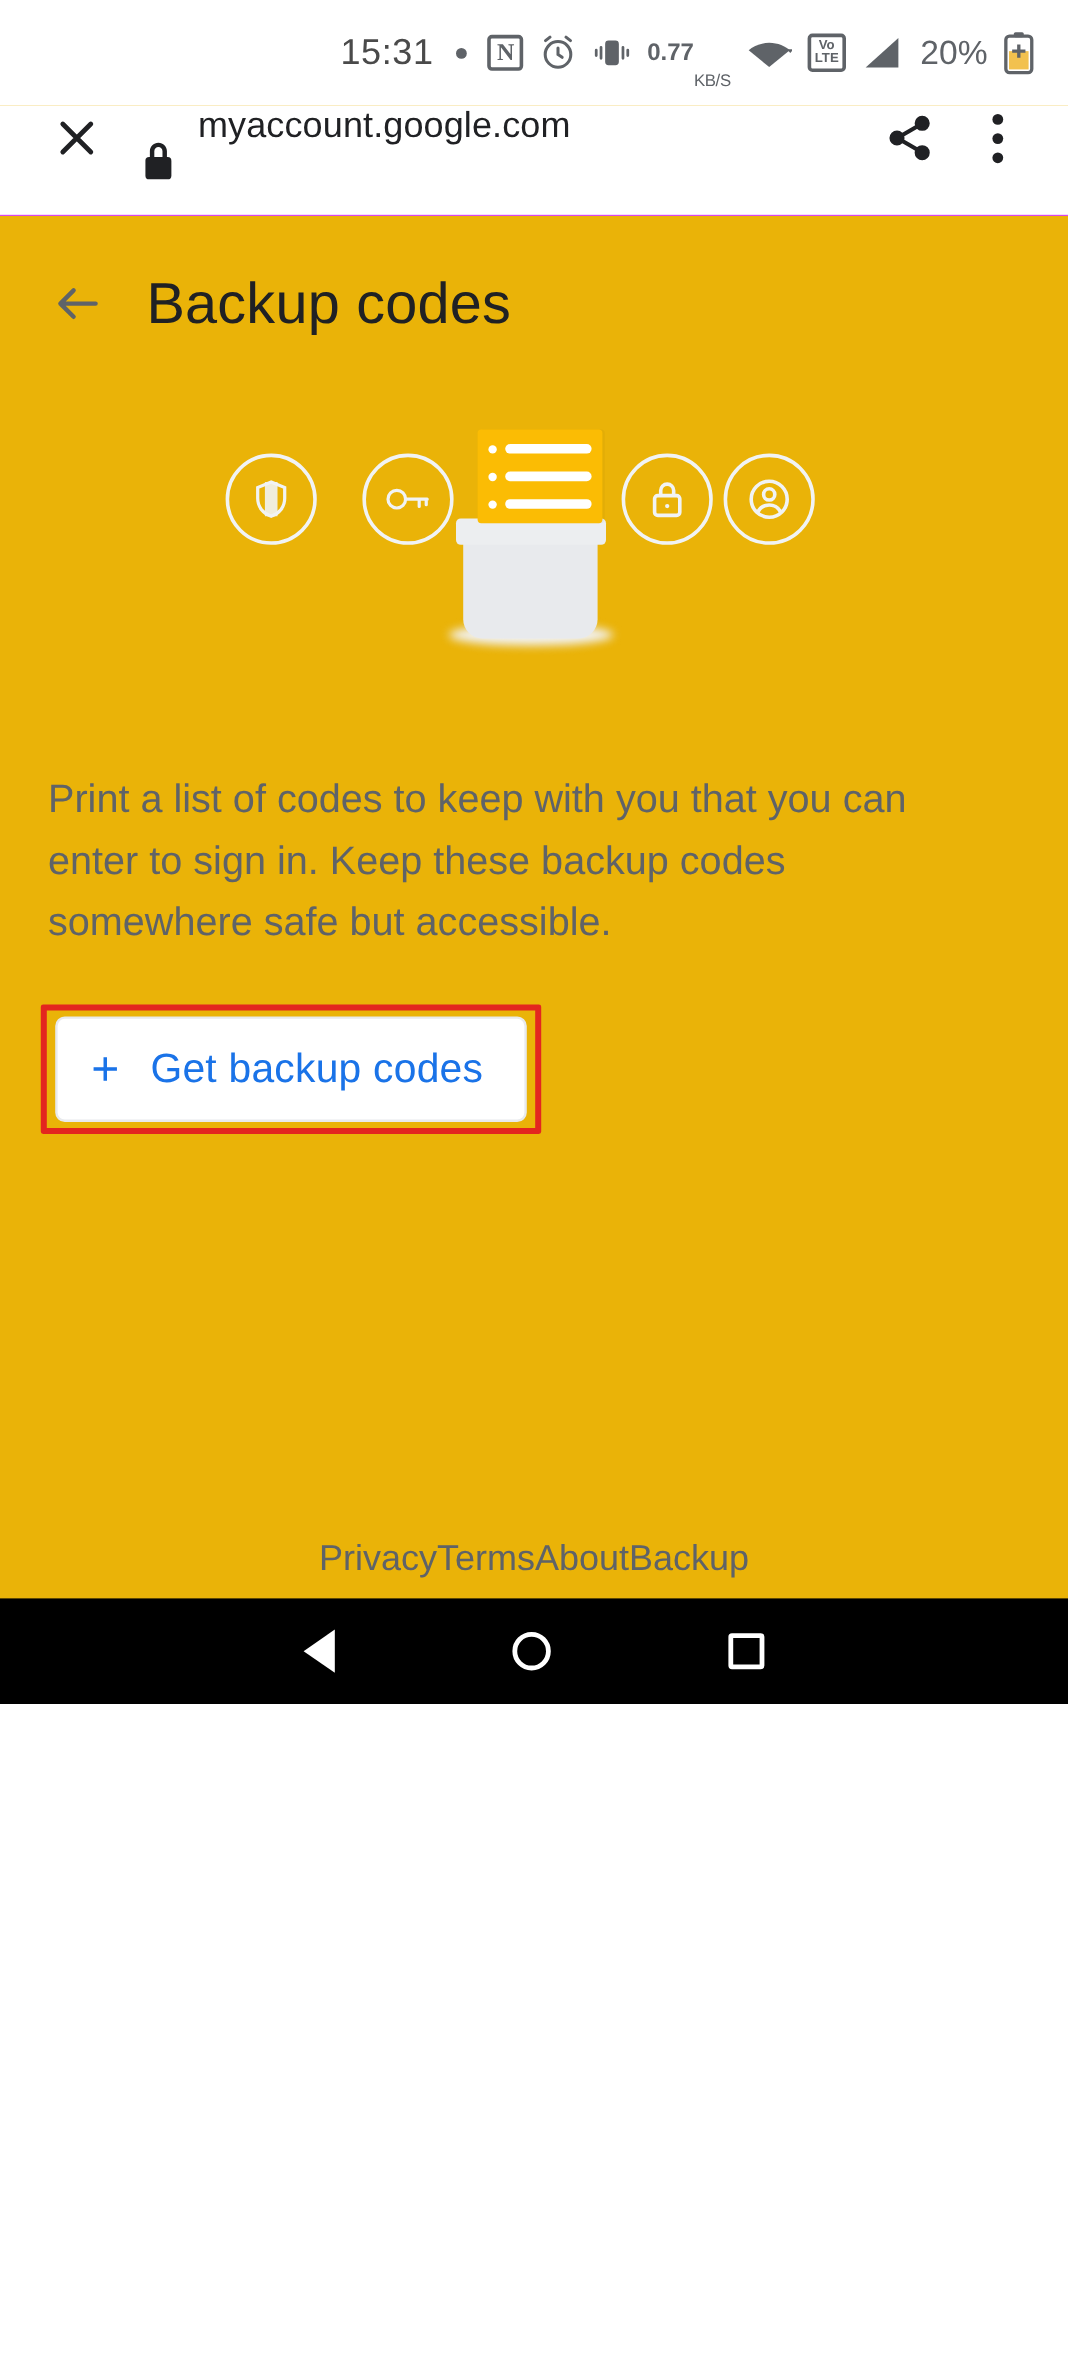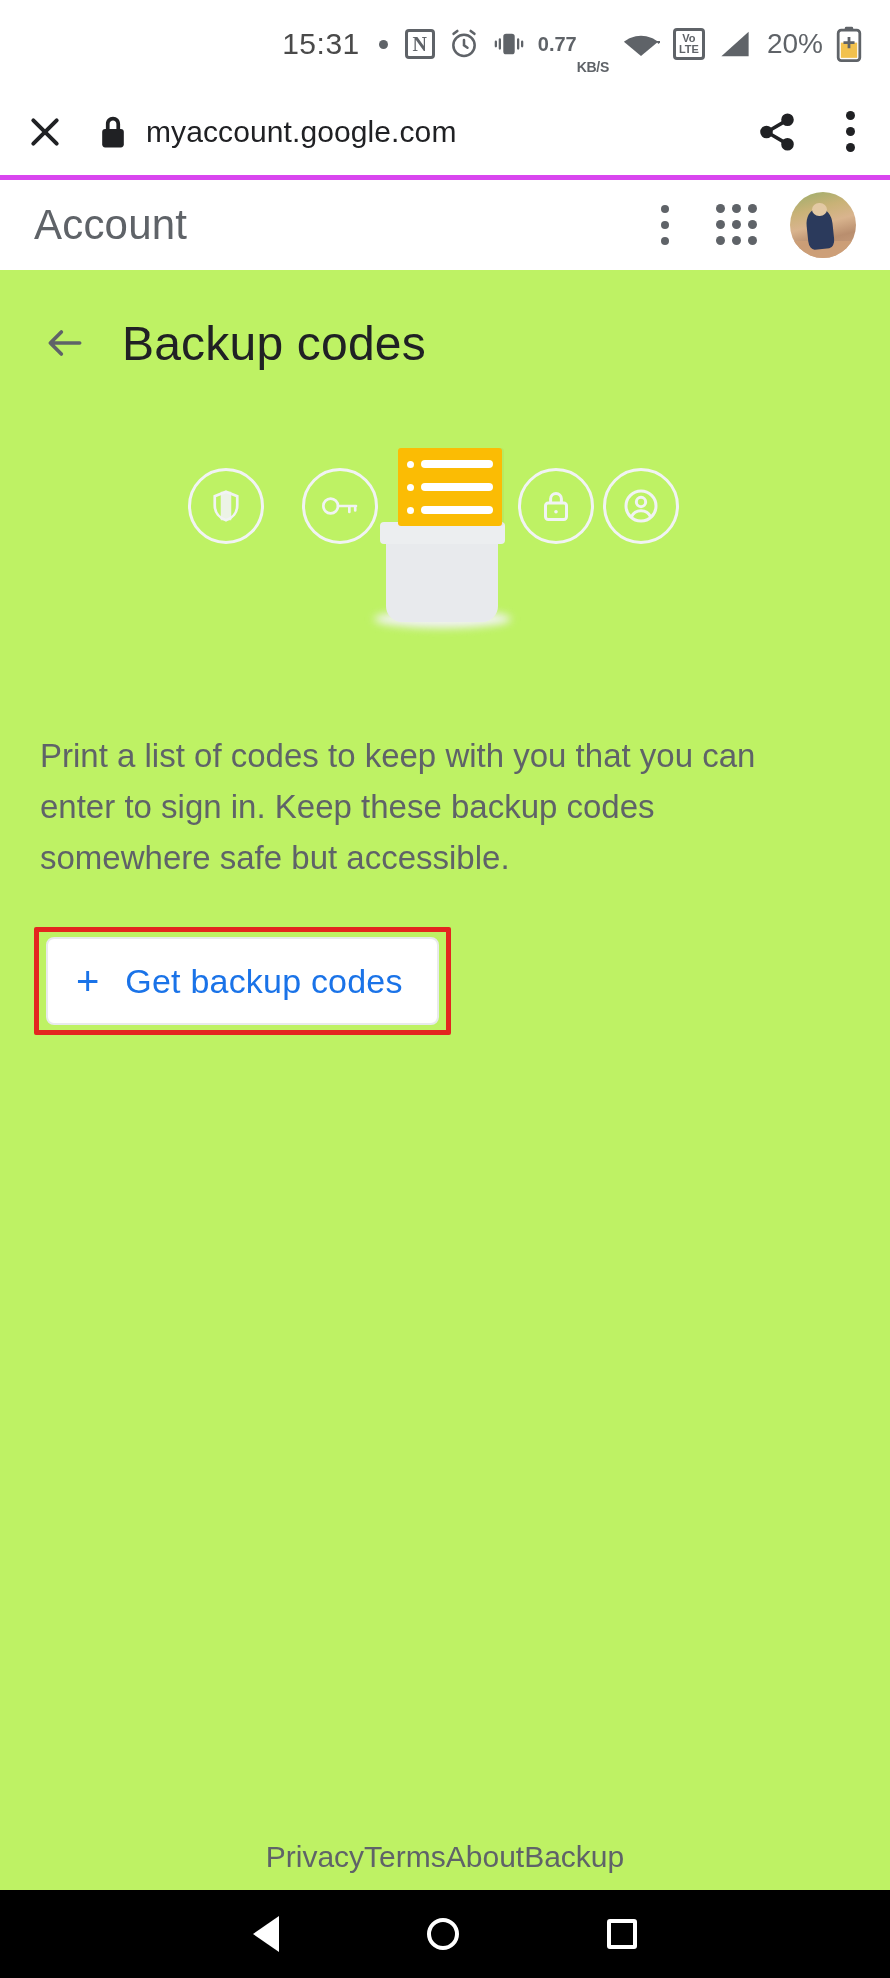--- a/index.html
+++ b/index.html
@@ -2,50 +2,50 @@
 <html><head>
 <meta charset="utf-8">
 <style>
   * { margin:0; padding:0; box-sizing:border-box; }
   html, body {
     width:890px; height:1978px;
     background:#ffffff;
     font-family:"Liberation Sans", sans-serif;
     overflow:hidden;
   }
-  .screen { position:relative; width:890px; height:1978px; background:#bef264; }
+  .screen { position:relative; width:890px; height:1420px; background:#eab308; }
 
   
   .status-bar{
     height:88px; display:flex; align-items:center; justify-content:flex-end;
     padding-right:28px; gap:13px; color:#5f6368; background:#fff;
   }
   .status-time{ font-size:30px; color:#4a4a4a; letter-spacing:.5px; font-weight:400; margin-right:6px;}
   .status-dot{ width:9px;height:9px;border-radius:50%;background:#5f6368; margin-right:4px; }
   .sb-ico{ display:flex; align-items:center; justify-content:center; }
   .nfc-box{
     width:30px;height:30px;border:3px solid #5f6368;border-radius:4px;
     display:flex;align-items:center;justify-content:center;
     font-size:20px;font-weight:700;color:#5f6368;line-height:1;font-family:"Liberation Serif",serif;
   }
   .kbs{ display:flex; flex-direction:row; align-items:center; line-height:1; color:#5f6368; }
   .kbs .n{ font-size:20px; font-weight:600; }
-  .kbs .u{ font-size:14px; font-weight:700; letter-spacing:-.3px;margin-top:45px;}
+  .kbs .u{ font-size:14px; font-weight:400; letter-spacing:-.3px;margin-top:45px;}
   .volte-box{
     width:32px;height:32px;border:3px solid #5f6368;border-radius:4px;
     display:flex;flex-direction:column;align-items:center;justify-content:center;
     line-height:1; color:#5f6368;
   }
   .volte-box span{ font-size:11px; font-weight:700; }
   .batt-pct{ font-size:28px; color:#5f6368; margin-left:2px;text-align:right; }
 
   
   .cct-bar{
-    height:92px; display:flex; align-items:center; padding:0 18px;
-    border-bottom:5px solid #d946ef; background:#fff;
+    height:92px; display:flex; padding:0 37px;
+    border-bottom:1px solid #d946ef; background:#fff;
   }
   .cct-close{ width:54px;height:54px; display:flex;align-items:center;justify-content:center; }
   .cct-lock{ margin-left:26px; display:flex;align-items:center; }
   .cct-url{ margin-left:18px; font-size:30px; color:#202124; letter-spacing:.1px; }
   .cct-spacer{ flex:1; }
   .cct-share{ width:54px;height:54px;display:flex;align-items:center;justify-content:center;margin-right:24px;}
   .cct-more{ width:44px;height:54px;display:flex;flex-direction:column;align-items:center;justify-content:center;gap:7px;}
   .cct-more i{ width:9px;height:9px;border-radius:50%;background:#202124;display:block;}
 
   
@@ -212,45 +212,20 @@
       </svg>
     </span>
     <span class="cct-more">
       <i></i>
         <i></i>
         <i></i>
     </span>
   </div>
 
   
-  <div class="ga-header">
-    <span class="ga-title">Account</span>
-    <span class="ga-spacer"></span>
-    <span class="ga-more">
-        <i></i>
-        <i></i>
-        <i></i>
-      </span>
-    <span class="ga-apps">
-      <i></i>
-        <i></i>
-        <i></i>
-        <i></i>
-        <i></i>
-        <i></i>
-        <i></i>
-        <i></i>
-        <i></i>
-    </span>
-    <span class="ga-avatar">
-      <span class="gr"></span>
-        <span class="fig"></span>
-        <span class="hd"></span>
-    </span>
-  </div>
 
   
   <div class="page-title-row">
     <span class="back-arrow">
       <svg width="44" height="44" viewBox="0 0 24 24" fill="none" stroke="#5f6368" stroke-width="2" stroke-linecap="round" stroke-linejoin="round">
         <path d="M20 12H4M10 6l-6 6 6 6"></path>
       </svg>
     </span>
     <span class="page-title">Backup codes</span>
   </div>

